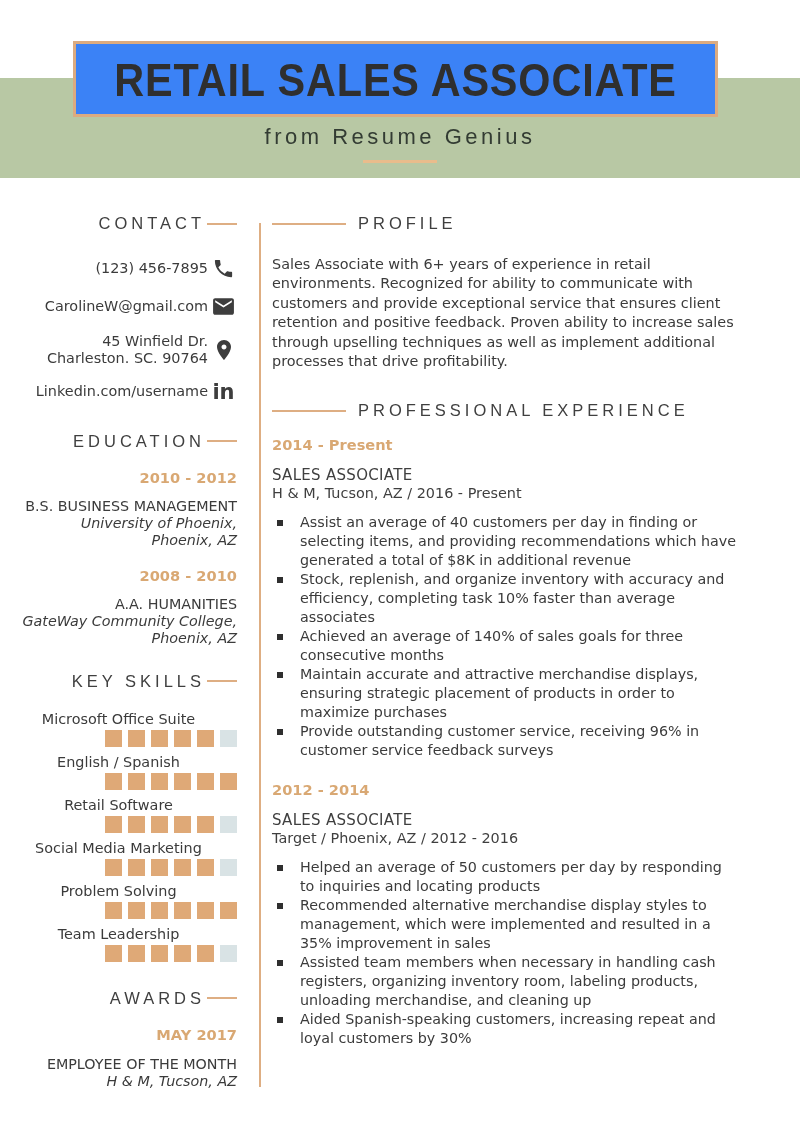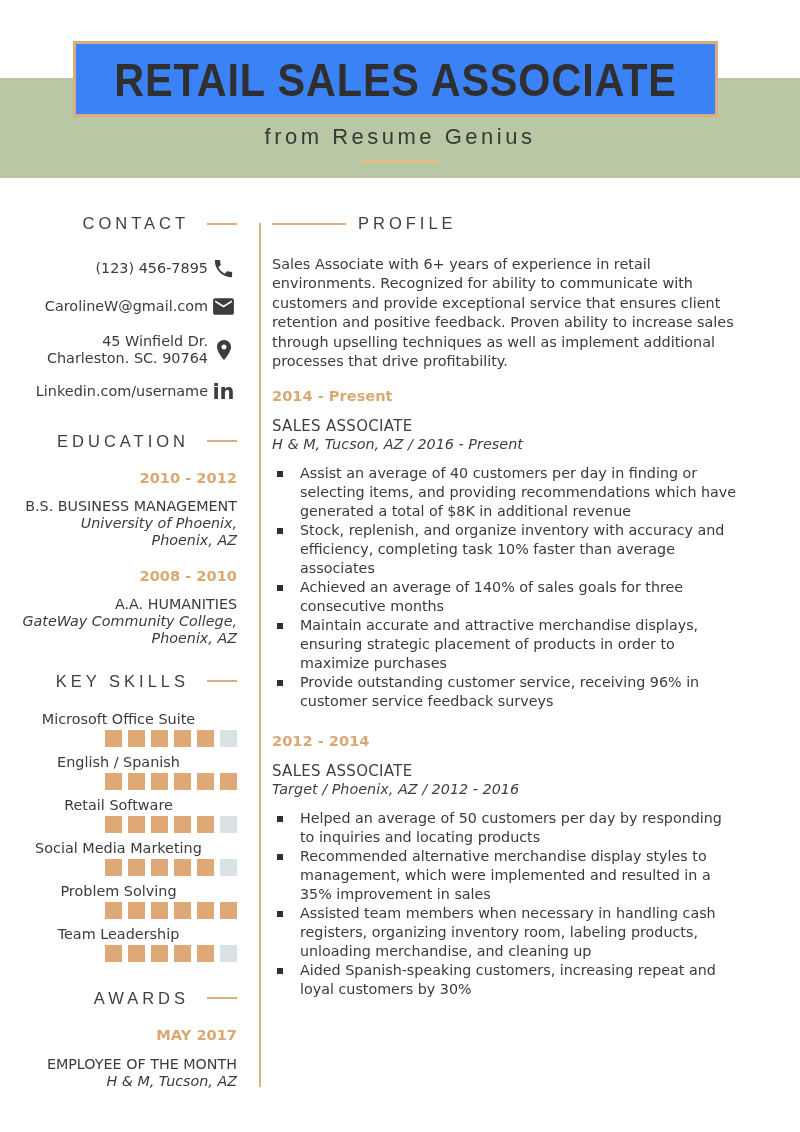--- a/index.html
+++ b/index.html
@@ -33,21 +33,21 @@
     font-family:"Liberation Sans", sans-serif;
     font-size:22px; letter-spacing:3.5px; color:#333c33;
   }
   .subtitle-rule { position:absolute; left:363px; top:160px; width:74px; height:3px; background:#e9bc8c; }
 
   
   .divider-v { position:absolute; left:259px; top:223px; width:2px; height:864px; background:#deae83; }
 
   
   .side-heading {
-    display:flex; justify-content:flex-end; align-items:center; gap:18px;
+    display:flex; justify-content:flex-end; align-items:center; gap:2px;
     font-family:"Liberation Sans", sans-serif;
     font-size:16.5px; letter-spacing:4px; color:#3f3f3f;
   }
   .dash30 { width:30px; height:2px; background:#deae83; flex:0 0 auto; }
   .main-heading {
     display:flex; align-items:center; gap:12px;
     font-family:"Liberation Sans", sans-serif;
     font-size:16.5px; letter-spacing:4px; color:#3f3f3f;
   }
   .dash74 { width:74px; height:2px; background:#deae83; flex:0 0 auto; }
@@ -80,21 +80,21 @@
   .award { text-align:right; }
   .award-title { margin-top:13px; font-size:14.3px; color:#3b3b3b; line-height:1.2; }
   .award-org { font-style:italic; font-size:14.3px; color:#3b3b3b; line-height:1.2; }
 
   
   .right { position:absolute; left:272px; top:214px; width:468px; }
   .profile-text { margin-top:22px; font-size:14.4px; line-height:19.4px; color:#3b3b3b; }
   .exp-heading { margin-top:30px; }
   .job-dates { margin-top:16px; font-size:14.6px; font-weight:bold; color:#d9a873; }
   .job-title { margin-top:13px; font-size:15px; letter-spacing:.3px; color:#3f3f3f; }
-  .job-detail { font-style:italic; font-size:14.4px; color:#3f3f3f; margin-top:1px; }
+  .job-detail { font-size:14.4px; color:#3f3f3f; margin-top:1px; }
   .blist { margin-top:12px; }
   .bitem { display:flex; }
   .bsq { flex:0 0 auto; width:6px; height:6px; background:#2f2f2f; margin:7px 17px 0 5px; }
   .btxt { font-size:14.3px; line-height:19px; color:#3b3b3b; }
 </style>
 </head>
 <body>
 
 <div class="page">
 
@@ -257,20 +257,24 @@
 
   <main class="right">
 
     <div class="main-heading">
       <span class="dash74"></span>
       <span>PROFILE</span>
     </div>
 
     <p class="profile-text">Sales Associate with 6+ years of experience in retail environments. Recognized for ability to communicate with customers and provide exceptional service that ensures client retention and positive feedback. Proven ability to increase sales through upselling techniques as well as implement additional processes that drive profitability.</p>
 
+    <div class="main-heading exp-heading">
+      <span class="dash74"></span>
+      <span>PROFESSIONAL EXPERIENCE</span>
+    </div>
 
     <section>
       <div class="job-dates">2014 - Present</div>
       <div class="job-title">SALES ASSOCIATE</div>
       <div class="job-detail">H &amp; M, Tucson, AZ / 2016 - Present</div>
       <div class="blist">
         <div class="bitem">
           <span class="bsq"></span>
           <span class="btxt">Assist an average of 40 customers per day in finding or selecting items, and providing recommendations which have generated a total of $8K in additional revenue</span>
         </div>

